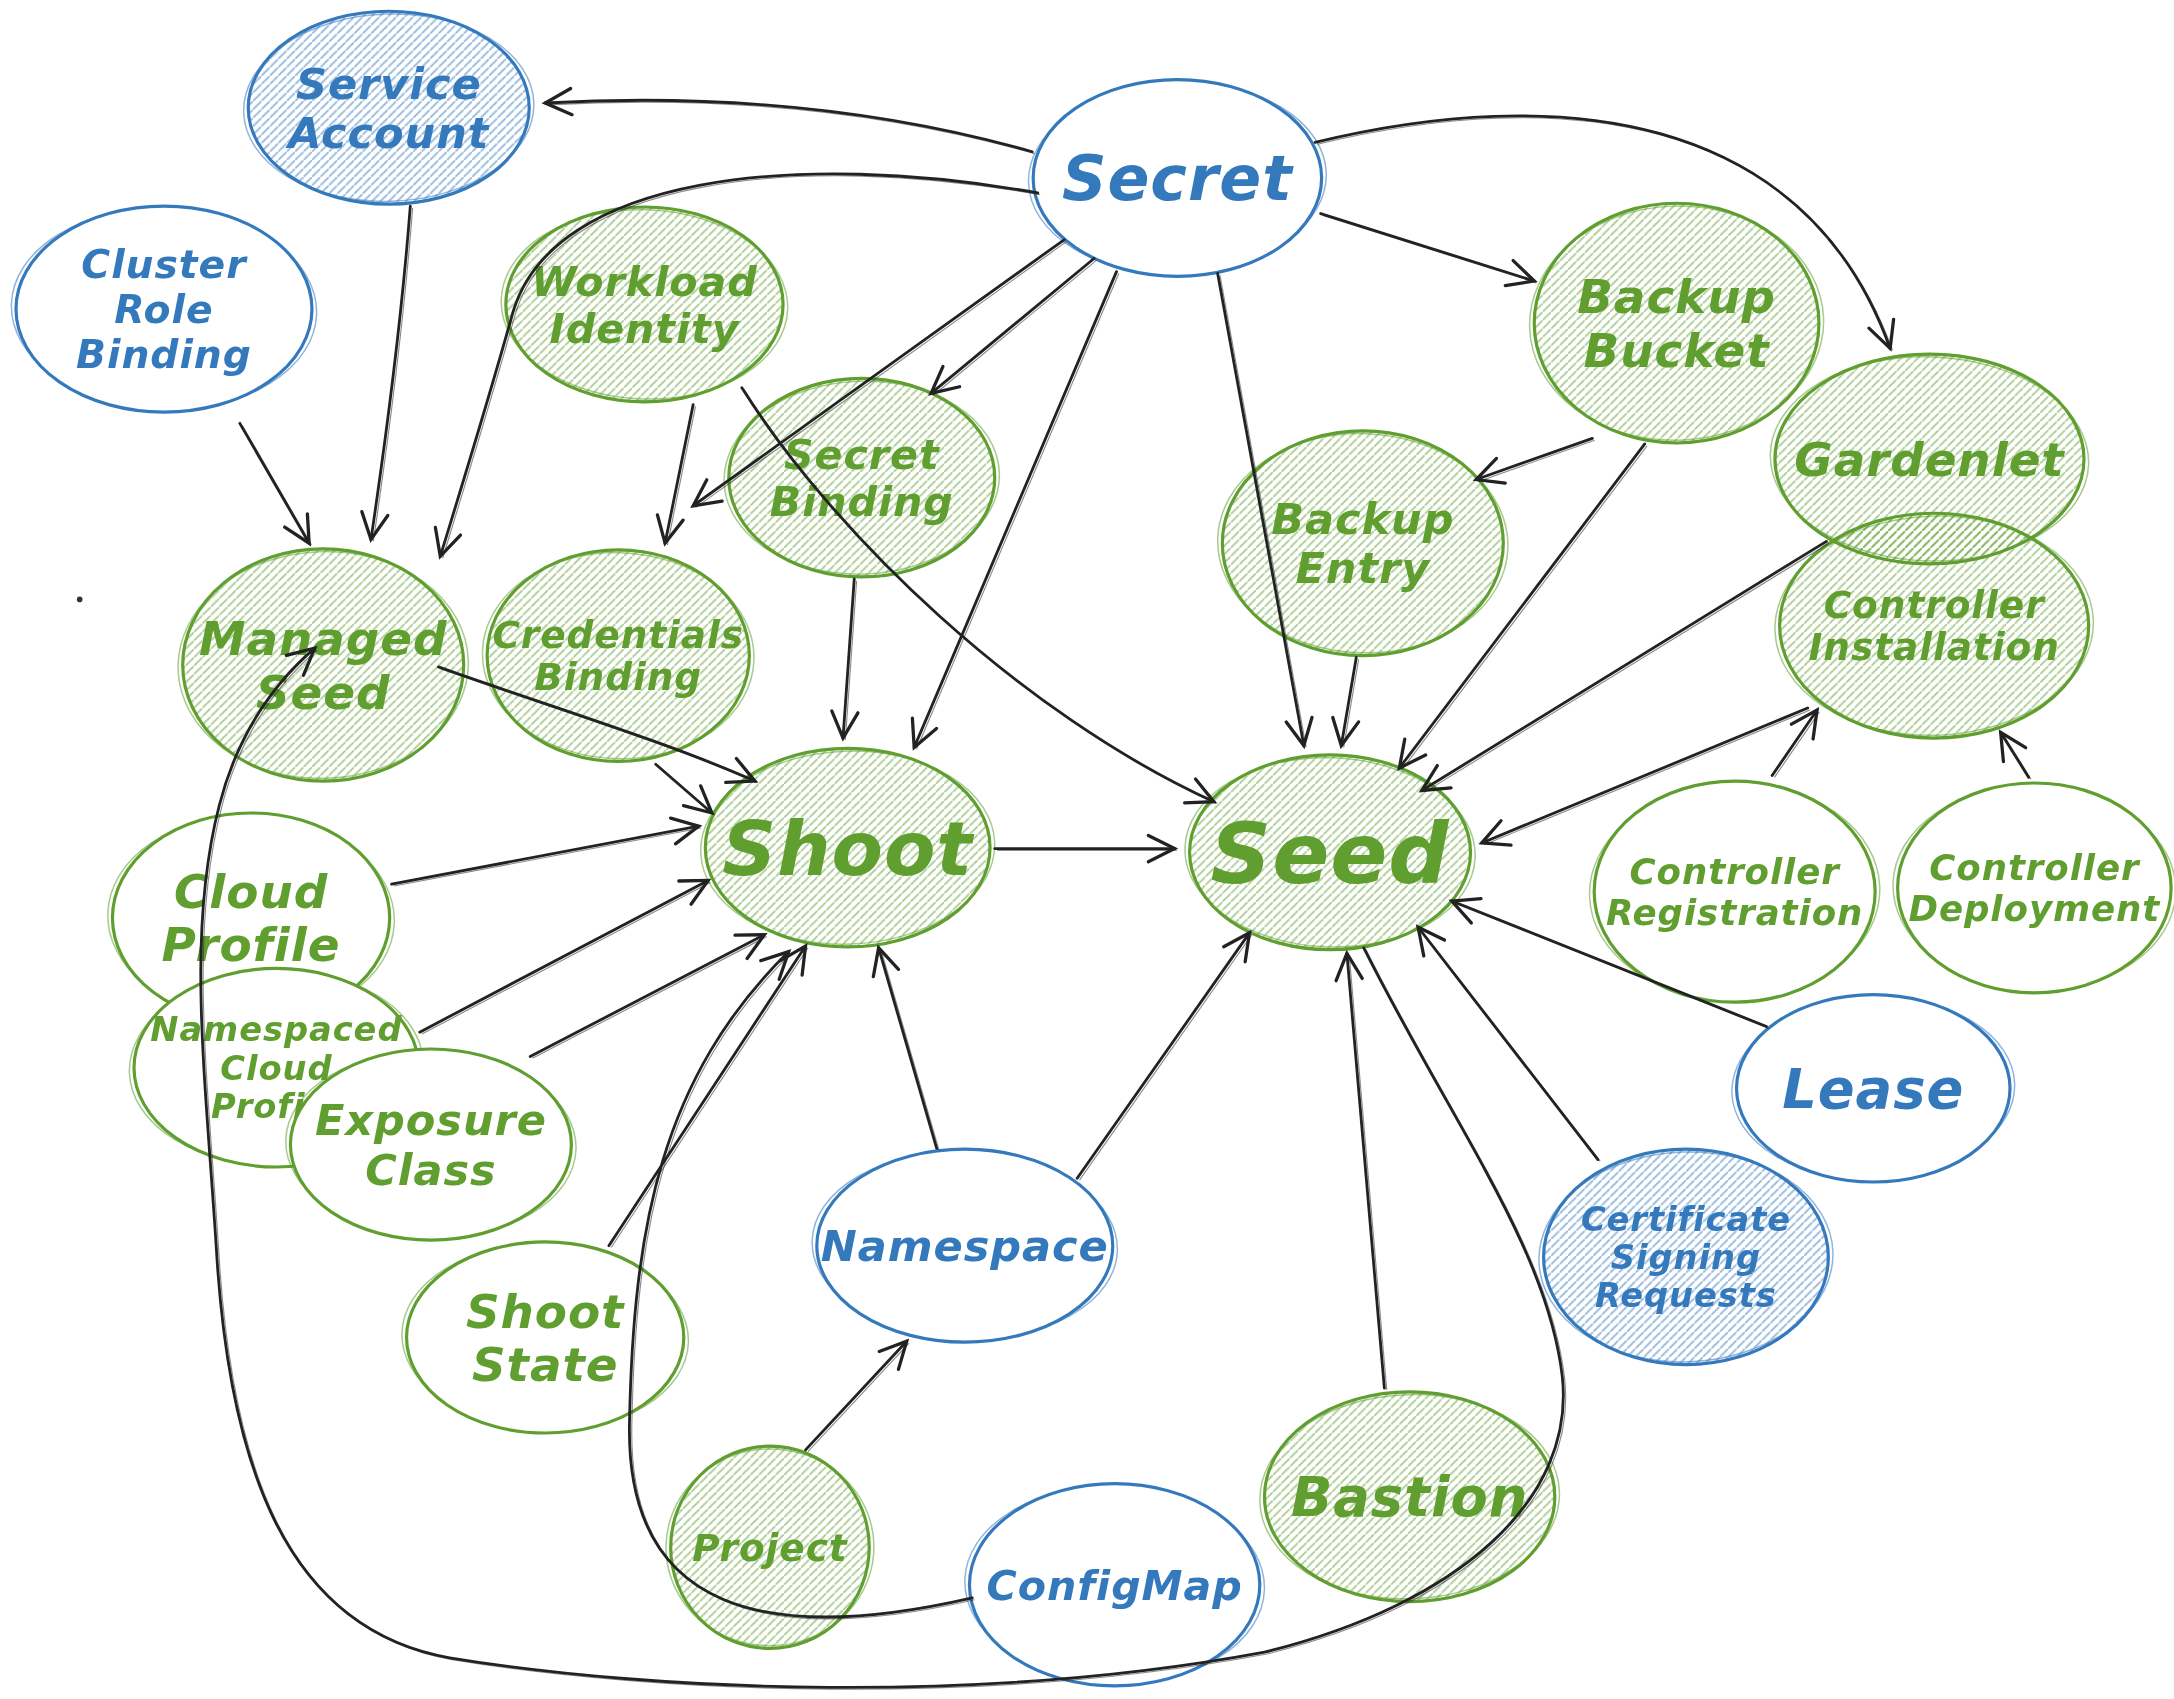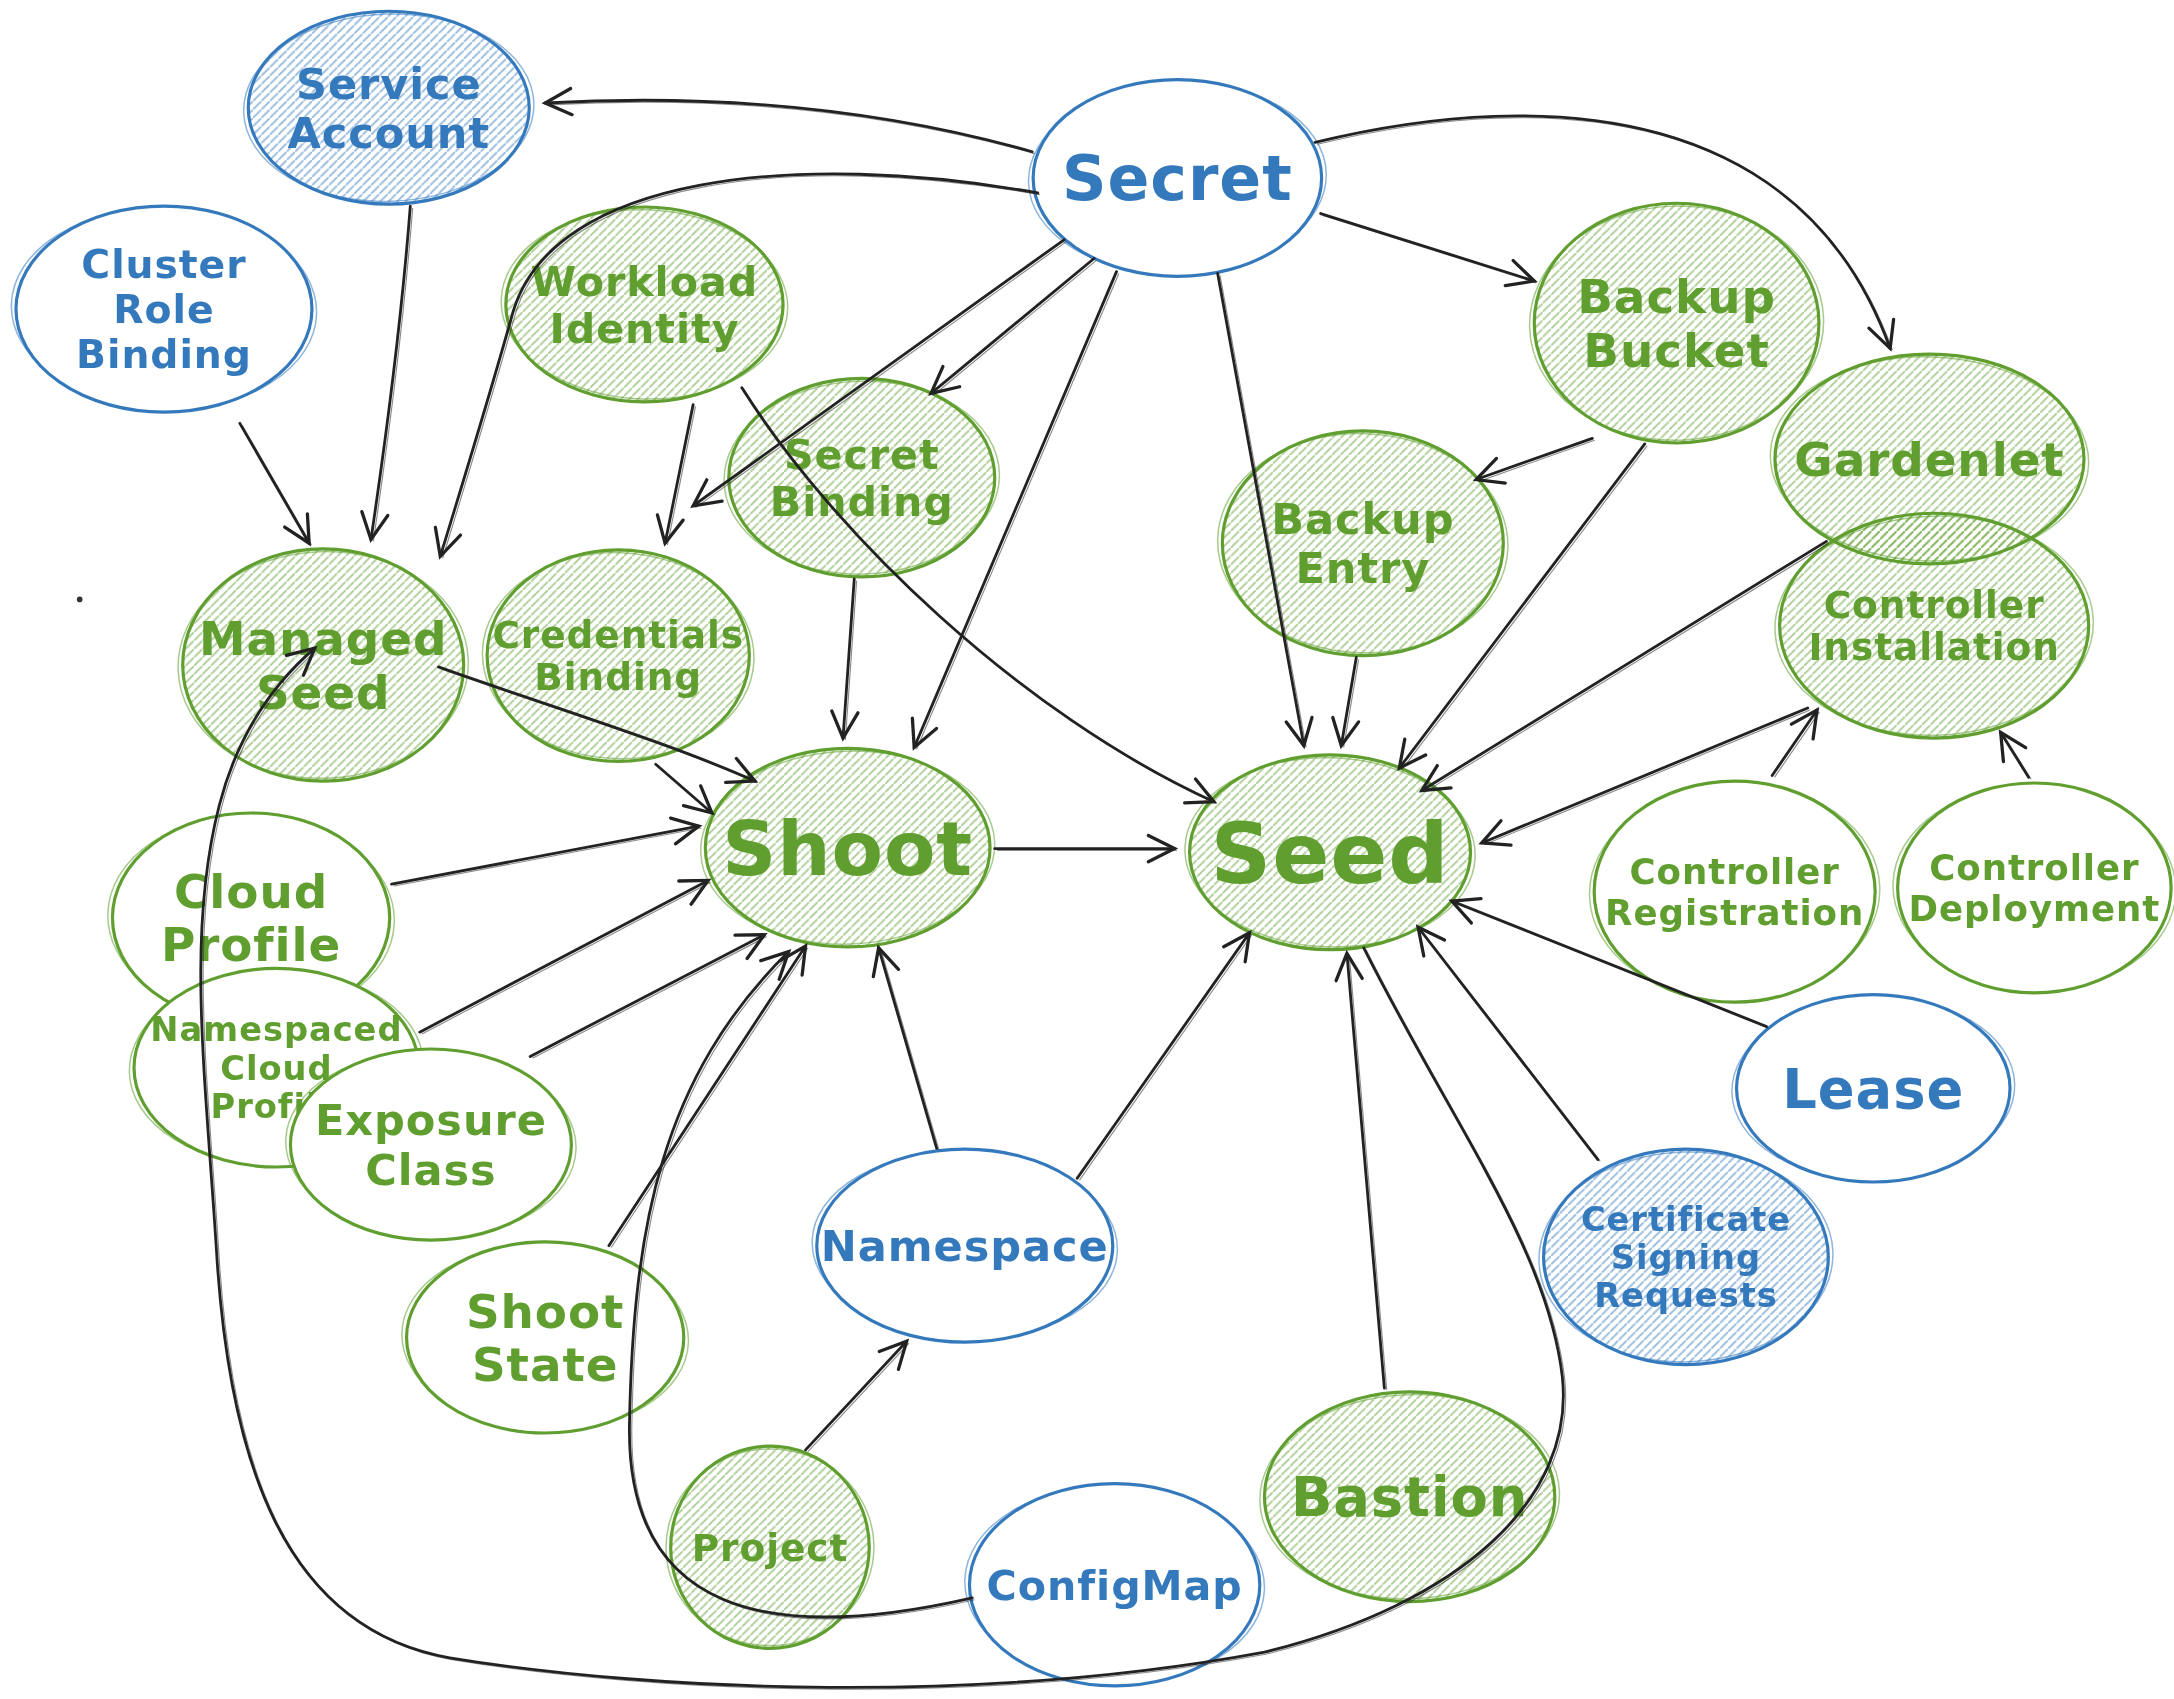--- a/index.html
+++ b/index.html
@@ -1,16 +1,16 @@
 <!DOCTYPE html>
 <html style="font-size:15px"><head>
 <meta charset="utf-8">
 <style>
   html,body{margin:0;padding:0;background:#ffffff;}
-  .frame{width:100vw;height:100vh;display:flex;align-items:center;justify-content:center;overflow:hidden;}
+  .frame{width:100vw;height:100vh;display:flex;align-items:center;justify-content:center;overflow:hidden;font-style:italic;}
   svg{width:100%;height:100%;max-width:100vw;max-height:100vh;font-family:"DejaVu Sans",sans-serif;}
   .edge{fill:none;stroke:#222222;stroke-width:3;stroke-linecap:round;}
   .edge-ghost{fill:none;stroke:#2a2a2a;stroke-width:1.2;opacity:.55;transform:translate(2.5px,2px);}
   .node-main{stroke-width:3.4;}
   .node-ghost{fill:none;stroke-width:1.6;opacity:.55;}
   .node-label{font-weight:bold;text-anchor:middle;letter-spacing:1px;}
 </style>
 </head>
 <body>
 

